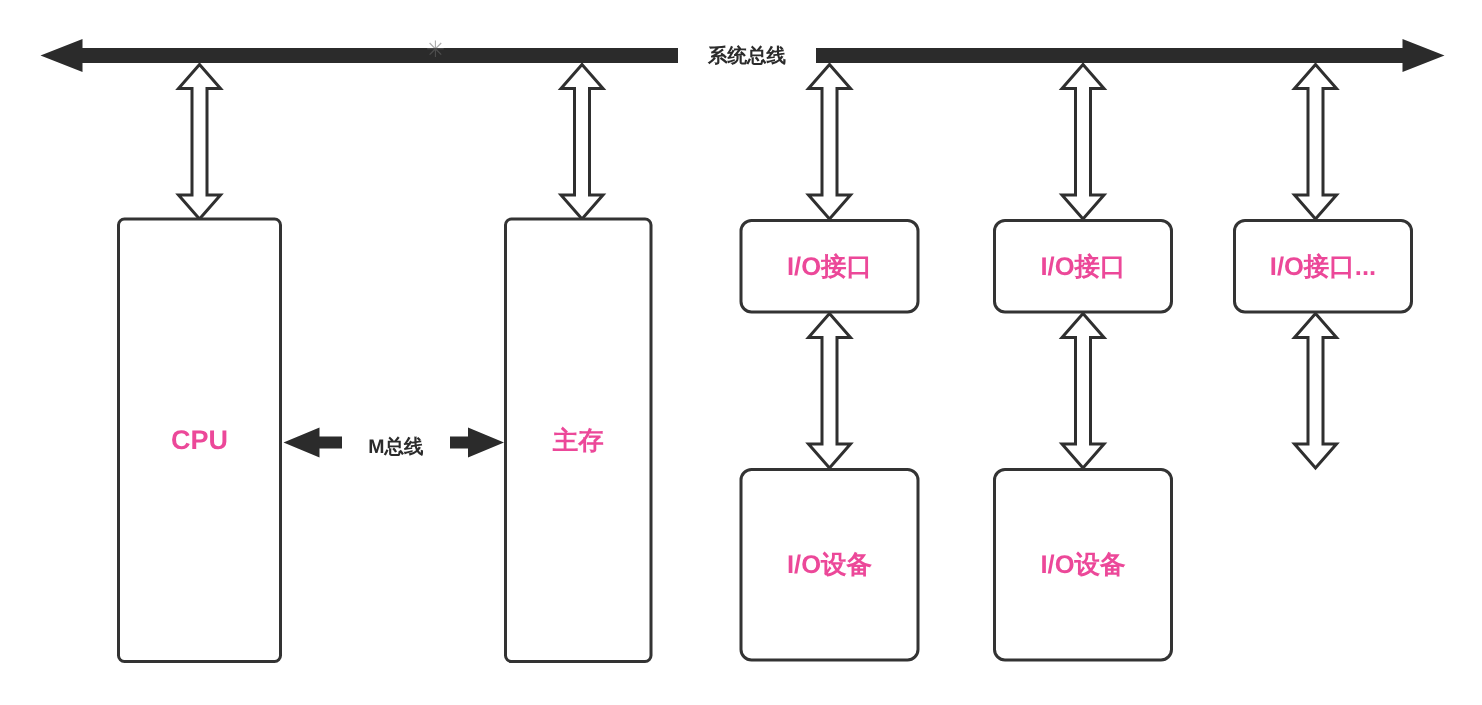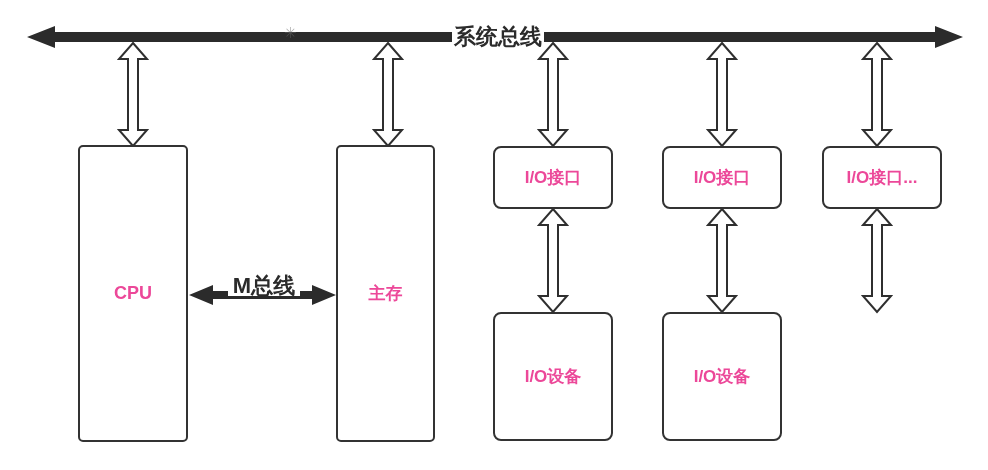--- a/index.html
+++ b/index.html
@@ -33,21 +33,21 @@
     color: #ec4899;
     font-weight: bold;
   }
   .big-box   { border-radius: 5px; font-size: 18px; }
   .small-box { border-radius: 8px; font-size: 17px; }
   .bus-label {
     position: absolute;
     color: #2b2b2b;
     background: #ffffff;
     font-weight: bold;
-    font-size: 22px;
+    font-size: 13px;
     line-height: 20px;
     padding: 0 2px;
     white-space: nowrap;
     text-align: center;
   }
   .smudge {
     position: absolute;
     left: 284px;
     top: 24px;
     font-size: 15px;
@@ -99,15 +99,15 @@
 
   <div class="box small-box" style="left:493px; top:312px; width:120px; height:129px;">
     <span>I/O设备</span>
   </div>
   <div class="box small-box" style="left:662px; top:312px; width:120px; height:129px;">
     <span>I/O设备</span>
   </div>
 
   <div class="bus-label" style="left:452px; top:27px; width:88px;">系统总线</div>
 
-  <div class="bus-label" style="left:228px; top:276px; width:68px;">M总线</div>
+  <div class="bus-label" style="left:228px; top:288px; width:68px;">M总线</div>
 
 </div>
 
 </body></html>

